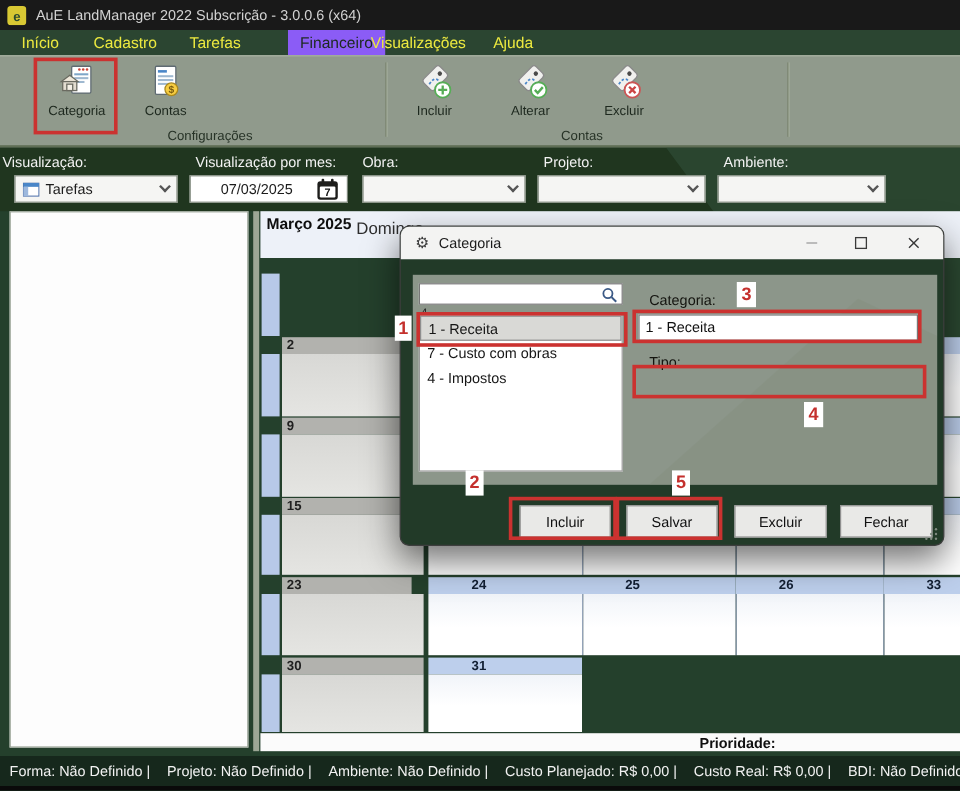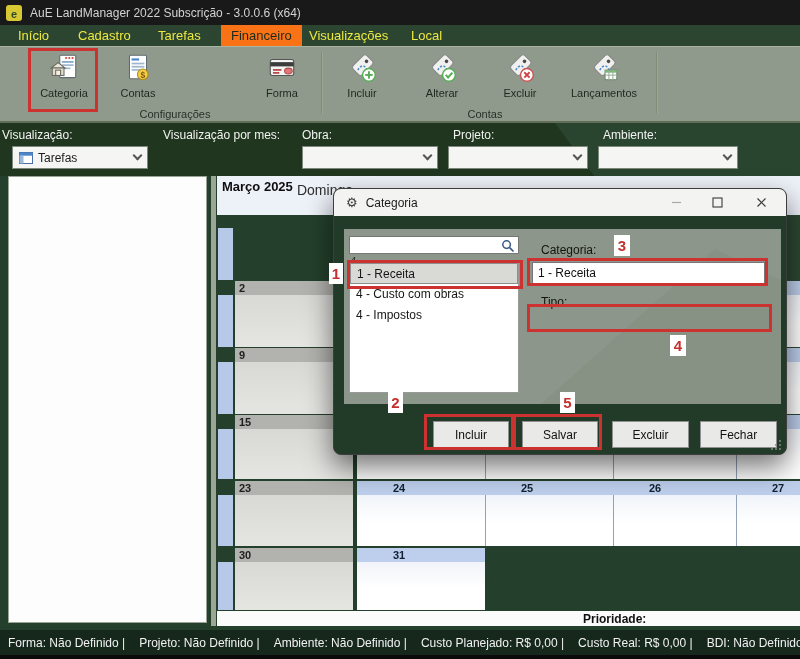--- a/index.html
+++ b/index.html
@@ -12,21 +12,21 @@
   .titlebar { position:absolute; left:0; top:0; width:800px; height:25px;
               background:#191919; color:#d2d2d2; font-size:12px; display:flex;
               align-items:center; gap:8px; padding-left:6px; }
   .appicon { width:16px; height:16px; display:inline-block; }
 
   
   .menubar { position:absolute; left:0; top:25px; width:800px; height:21px;
              background:#2b4531; }
   .menuitem { position:absolute; top:0; height:21px; line-height:21px;
               color:#ece93f; font-size:13px; cursor:default; }
-  .menuitem.active { background:#f97316; color:#1c2a1e; padding:0 10px; }
+  .menuitem.active { background:#8b5cf6; color:#1c2a1e; padding:0 10px;margin-left:19px; }
 
   
   .ribbon { position:absolute; left:0; top:46px; width:800px; height:77px;
             background:#909a8c; border-top:1px solid #aab4a4; border-bottom:2px solid #5f6e55; }
   .rbtn { position:absolute; top:3px; width:68px; height:58px; display:flex;
           flex-direction:column; align-items:center; cursor:default; }
   .rbtn .ricon { width:32px; height:32px; margin-top:2px; }
   .rbtn .rlabel { font-size:11px; color:#1d281e; margin-top:3px; white-space:nowrap; }
   .rgrouplabel { position:absolute; top:61px; font-size:11px; color:#273327; text-align:center; }
   .rdivider { position:absolute; top:5px; height:62px; width:2px;
@@ -122,21 +122,21 @@
     </svg>
     <span>AuE LandManager 2022 Subscrição - 3.0.0.6 (x64)</span>
   </div>
 
   <div class="menubar">
     <span class="menuitem" style="left:18px">Início</span>
     <span class="menuitem" style="left:78px">Cadastro</span>
     <span class="menuitem" style="left:158px">Tarefas</span>
     <span class="menuitem active" style="left:221px">Financeiro</span>
     <span class="menuitem" style="left:309px">Visualizações</span>
-    <span class="menuitem" style="left:411px">Local</span>
+    <span class="menuitem" style="left:411px">Ajuda</span>
   </div>
 
   <div class="ribbon">
 
     <div class="rbtn" style="left:30px">
       <svg class="ricon" viewBox="0 0 30 30">
         <rect x="11" y="3" width="15" height="21" rx="1" fill="#fff" stroke="#5f6b73"></rect>
         <circle cx="17" cy="5.6" r="1" fill="#cc4438"></circle>
           <circle cx="20" cy="5.6" r="1" fill="#cc4438"></circle>
           <circle cx="23" cy="5.6" r="1" fill="#cc4438"></circle>
@@ -157,30 +157,20 @@
           <rect x="9" y="10" width="12" height="1.6" fill="#9fb8d0"></rect>
         <rect x="9" y="13" width="12" height="1.6" fill="#9fb8d0"></rect>
           <rect x="9" y="16" width="8" height="1.6" fill="#9fb8d0"></rect>
         <circle cx="19.5" cy="21" r="5" fill="#f7cd41" stroke="#ab8a20"></circle>
         <text x="19.5" y="24" text-anchor="middle" font-size="8" font-weight="bold" fill="#7a5c10">$</text>
       </svg>
       <span class="rlabel">Contas</span>
     </div>
 
 
-    <div class="rbtn" style="left:248px">
-      <svg class="ricon" viewBox="0 0 30 30">
-        <rect x="4" y="7" width="22" height="15" rx="2" fill="#f4f4f2" stroke="#555"></rect>
-        <rect x="4" y="9.5" width="22" height="4" fill="#3c3c3c"></rect>
-        <rect x="6.5" y="16" width="8" height="1.6" fill="#b34444"></rect>
-          <rect x="6.5" y="18.8" width="6" height="1.6" fill="#b34444"></rect>
-        <ellipse cx="21" cy="17.8" rx="3.6" ry="2.7" fill="#e06060" opacity=".85" stroke="#a23333"></ellipse>
-      </svg>
-      <span class="rlabel">Forma</span>
-    </div>
 
     <div class="rgrouplabel" style="left:30px;width:290px">Configurações</div>
     <div class="rdivider" style="left:321px"></div>
 
     <div class="rbtn" style="left:328px">
       <svg class="ricon" viewBox="0 0 30 30">
         <g transform="rotate(45 15 13)">
             <rect x="9" y="3" width="12" height="18" rx="2.5" fill="#f0f0ee" stroke="#8a8a8a"></rect>
             <circle cx="15" cy="7" r="1.7" fill="#4a4a4a"></circle>
           </g>
@@ -211,35 +201,20 @@
             <rect x="9" y="3" width="12" height="18" rx="2.5" fill="#f0f0ee" stroke="#8a8a8a"></rect>
             <circle cx="15" cy="7" r="1.7" fill="#4a4a4a"></circle>
           </g>
         <path d="M11 17 q4 -6 7 -3 t-2 6" fill="none" stroke="#4a86c8" stroke-width="1.4" stroke-dasharray="2 1.5"></path>
         <circle cx="21.5" cy="21.5" r="6" fill="#fff" stroke="#cc5555" stroke-width="1.4"></circle>
         <path d="M19 19 l5 5 M24 19 l-5 5" stroke="#cc4444" stroke-width="1.8"></path>
       </svg>
       <span class="rlabel">Excluir</span>
     </div>
 
-    <div class="rbtn" style="left:560px;width:88px">
-      <svg class="ricon" viewBox="0 0 30 30">
-        <g transform="rotate(45 15 13)">
-            <rect x="9" y="3" width="12" height="18" rx="2.5" fill="#f0f0ee" stroke="#8a8a8a"></rect>
-            <circle cx="15" cy="7" r="1.7" fill="#4a4a4a"></circle>
-          </g>
-        <path d="M11 17 q4 -6 7 -3 t-2 6" fill="none" stroke="#4a86c8" stroke-width="1.4" stroke-dasharray="2 1.5"></path>
-        <rect x="16" y="17" width="11" height="9" fill="#fff" stroke="#6a8a6a"></rect>
-        <rect x="16" y="17" width="11" height="2.4" fill="#7ab87a"></rect>
-        <line x1="16" y1="21.7" x2="27" y2="21.7" stroke="#9ab09a"></line>
-          <line x1="19.6" y1="17" x2="19.6" y2="26" stroke="#9ab09a"></line>
-          <line x1="23.3" y1="17" x2="23.3" y2="26" stroke="#9ab09a"></line>
-      </svg>
-      <span class="rlabel">Lançamentos</span>
-    </div>
 
     <div class="rgrouplabel" style="left:330px;width:310px">Contas</div>
     <div class="rdivider" style="left:656px"></div>
   </div>
 
   <div class="filterbar">
     <div class="wedge1"></div>
 
     <span class="flabel" style="left:2px">Visualização:</span>
     <div class="ffield" style="left:12px;width:136px">
@@ -247,20 +222,30 @@
         <rect x="0.5" y="0.5" width="13" height="11" fill="#fff" stroke="#4a6da8"></rect>
         <rect x="0.5" y="0.5" width="13" height="3.2" fill="#4a86c8"></rect>
         <rect x="0.5" y="3.7" width="4" height="7.8" fill="#9db8dd"></rect>
       </svg>
       <span>Tarefas</span>
       <span class="spacer"></span>
         <span class="chev"></span>
     </div>
 
     <span class="flabel" style="left:163px">Visualização por mes:</span>
+    <div class="ffield" style="left:158px;width:132px;background:#fff">
+      <span style="flex:1;text-align:center">07/03/2025</span>
+      <svg width="20" height="20" viewBox="0 0 20 20">
+        <rect x="1.5" y="3" width="17" height="15.5" rx="2.5" fill="#1d1d1b"></rect>
+        <rect x="3.5" y="7.5" width="13" height="9" rx="1" fill="#fff"></rect>
+        <rect x="5" y="1" width="2.2" height="4" rx="1" fill="#1d1d1b"></rect>
+        <rect x="12.8" y="1" width="2.2" height="4" rx="1" fill="#1d1d1b"></rect>
+        <text x="10" y="15" text-anchor="middle" font-size="9" font-weight="bold" fill="#111">7</text>
+      </svg>
+    </div>
 
     <span class="flabel" style="left:302px">Obra:</span>
     <div class="ffield" style="left:302px;width:136px">
       <span></span>
       <span class="spacer"></span>
         <span class="chev"></span>
     </div>
 
     <span class="flabel" style="left:453px">Projeto:</span>
     <div class="ffield" style="left:448px;width:140px">
@@ -292,40 +277,40 @@
   <div class="gutcell" style="top:429px;height:50px"></div>
   <div class="gutcell" style="top:495px;height:51px"></div>
   <div class="gutcell" style="top:562px;height:48px"></div>
 
   <div class="band sun" style="left:235px;top:281px;width:118px">2</div>
   <div class="cellc sun" style="left:235px;top:295px;width:118px;height:52px"></div>
   <div class="band sun" style="left:235px;top:348px;width:118px">9</div>
   <div class="cellc sun" style="left:235px;top:362px;width:118px;height:52px"></div>
   <div class="band sun" style="left:235px;top:415px;width:118px">15</div>
   <div class="cellc sun" style="left:235px;top:429px;width:118px;height:50px"></div>
-  <div class="band sun" style="left:235px;top:481px;width:118px">23</div>
+  <div class="band sun" style="left:235px;top:481px;width:108px">23</div>
   <div class="cellc sun" style="left:235px;top:495px;width:118px;height:51px"></div>
   <div class="band sun" style="left:235px;top:548px;width:118px">30</div>
   <div class="cellc sun" style="left:235px;top:562px;width:118px;height:48px"></div>
 
   <div class="band wk" style="left:357px;top:281px;width:443px"></div>
   <div class="cellc wk" style="left:357px;top:295px;width:443px;height:52px"></div>
   <div class="band wk" style="left:357px;top:348px;width:443px"></div>
   <div class="cellc wk" style="left:357px;top:362px;width:443px;height:52px"></div>
 
   <div class="band wk" style="left:357px;top:415px;width:443px"></div>
   <div class="cellc wk" style="left:357px;top:429px;width:128px;height:50px"></div>
   <div class="cellc wk bl" style="left:485px;top:429px;width:128px;height:50px"></div>
   <div class="cellc wk bl" style="left:613px;top:429px;width:123px;height:50px"></div>
   <div class="cellc wk bl" style="left:736px;top:429px;width:64px;height:50px"></div>
 
   <div class="band wk" style="left:357px;top:481px;width:128px">24</div>
   <div class="band wk bl" style="left:485px;top:481px;width:128px">25</div>
   <div class="band wk bl" style="left:613px;top:481px;width:123px">26</div>
-  <div class="band wk bl" style="left:736px;top:481px;width:64px">27</div>
+  <div class="band wk bl" style="left:736px;top:481px;width:64px">33</div>
   <div class="cellc wk" style="left:357px;top:495px;width:128px;height:51px"></div>
   <div class="cellc wk bl" style="left:485px;top:495px;width:128px;height:51px"></div>
   <div class="cellc wk bl" style="left:613px;top:495px;width:123px;height:51px"></div>
   <div class="cellc wk bl" style="left:736px;top:495px;width:64px;height:51px"></div>
 
   <div class="band wk" style="left:357px;top:548px;width:128px">31</div>
   <div class="cellc wk" style="left:357px;top:562px;width:128px;height:48px"></div>
 
   <div class="priobar">
     <span>Prioridade:</span>
@@ -359,21 +344,21 @@
         <input placeholder="" style="">
         <svg class="mag" width="14" height="14" viewBox="0 0 14 14">
           <circle cx="5.6" cy="5.6" r="3.8" fill="none" stroke="#3c5a86" stroke-width="1.5"></circle>
           <line x1="8.6" y1="8.6" x2="12.5" y2="12.5" stroke="#3c5a86" stroke-width="1.7"></line>
         </svg>
       </div>
       <span class="dcount">4</span>
 
       <div class="dlist">
         <div class="ditem sel">1 - Receita</div>
-        <div class="ditem">4 - Custo com obras</div>
+        <div class="ditem">7 - Custo com obras</div>
         <div class="ditem">4 - Impostos</div>
       </div>
 
       <span class="dlabel" style="left:197px;top:14px">Categoria:</span>
       <input class="dinput" value="1 - Receita" style="">
       <span class="dlabel" style="left:197px;top:66px">Tipo:</span>
     </div>
 
     <div class="dbtn" style="left:99px;width:76px">Incluir</div>
     <div class="dbtn" style="left:188px;width:76px">Salvar</div>

